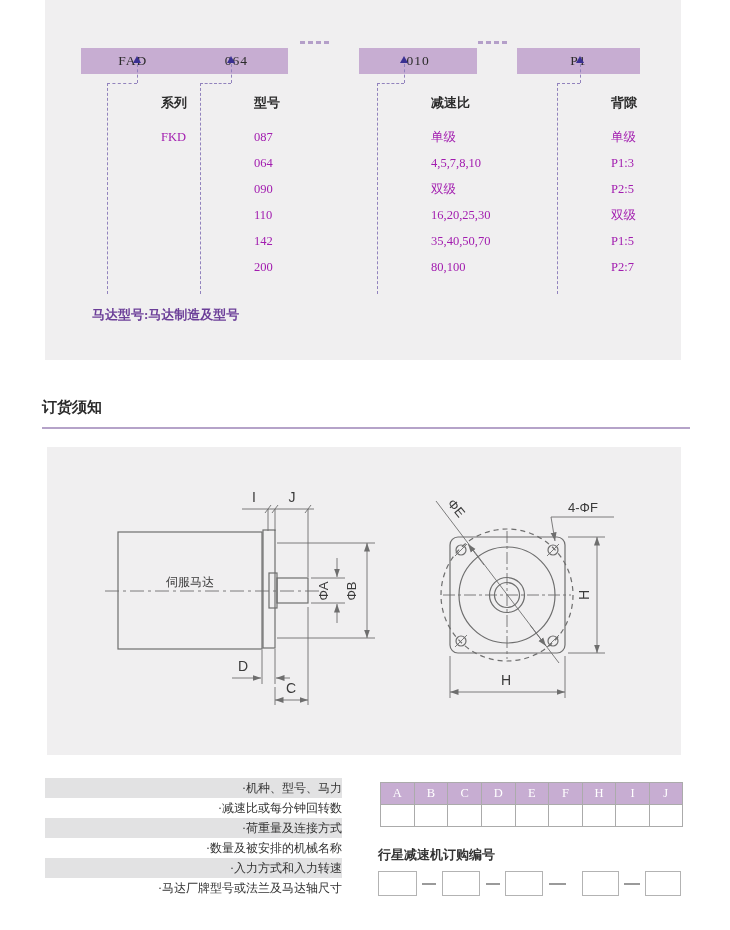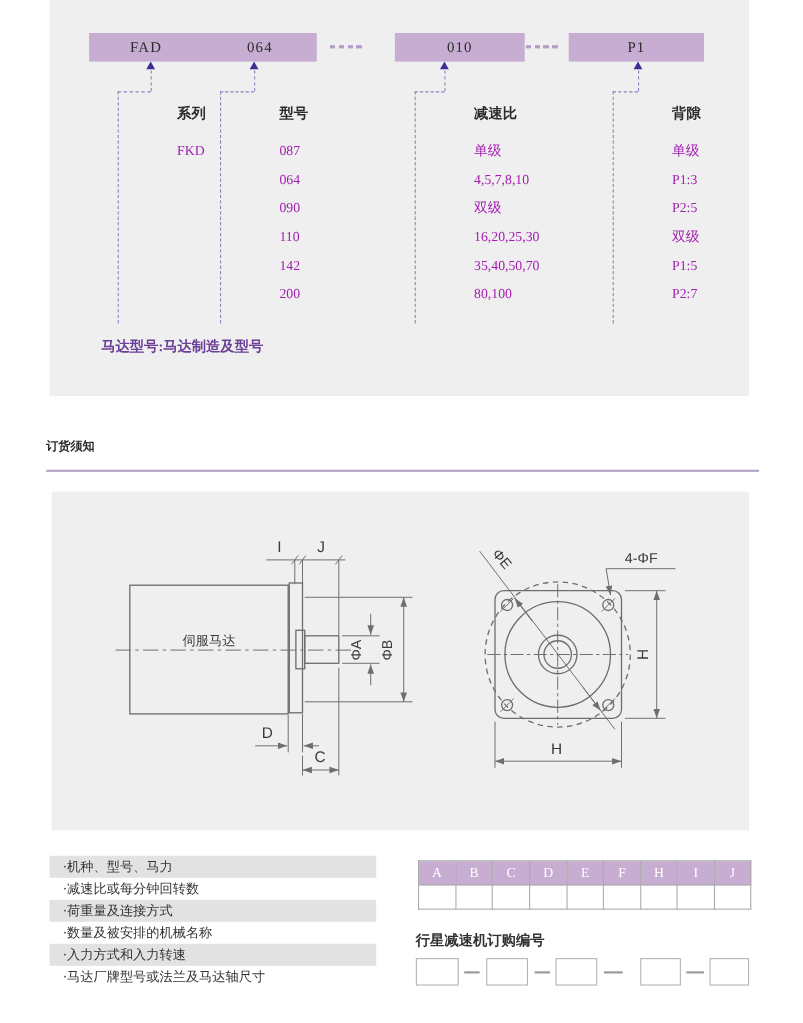--- a/index.html
+++ b/index.html
@@ -4,21 +4,21 @@
 <style>
   html,body{margin:0;padding:0;background:#fff;}
   #page{position:relative;width:730px;height:930px;background:#ffffff;overflow:hidden;
         font-family:"Liberation Serif","DejaVu Serif",serif;color:#2b2b2b;}
   .panel{position:absolute;background:#f0eff0;}
   #panel-top{left:45px;top:0;width:636px;height:360px;}
   #panel-drawing{left:47px;top:447px;width:634px;height:308px;}
 
   
   .pbox{position:absolute;height:26px;background:#c7add2;display:flex;align-items:center;justify-content:center;
-        font-size:13.5px;letter-spacing:1px;color:#2b2b2b;}
+        font-size:13.5px;letter-spacing:1px;color:#2b2b2b;margin-top:18px;}
   #box1{left:81px;top:30px;width:207px;}
   #box1 span{display:block;width:50%;text-align:center;}
   #box2{left:359px;top:30px;width:118px;}
   #box3{left:517px;top:30px;width:123px;}
   .codedash{position:absolute;top:41px;height:3px;width:30px;
         background:repeating-linear-gradient(90deg,#b49fc9 0 5px,transparent 5px 8px);}
   #cdash1{left:300px;} #cdash2{left:478px;}
 
   .uparrow{position:absolute;width:0;height:0;border-left:4px solid transparent;border-right:4px solid transparent;
         border-bottom:7px solid #3a3092;}
@@ -29,27 +29,27 @@
   .col{position:absolute;top:94px;width:120px;margin-left:48px;}
   .col-h{font-weight:bold;font-size:13px;height:30px;}
   .col-r{height:26px;line-height:26px;font-size:12.5px;color:#a21caf;}
 
   .note{position:absolute;top:306px;font-size:13px;color:#6b3e98;}
   #note-left{left:92px;font-weight:bold;}
   #note-right{left:277px;}
   #note-right .lbl{font-weight:bold;}
   #note-right .val{font-weight:normal;letter-spacing:.3px;}
 
-  #section-title{position:absolute;left:42px;top:398px;font-size:11px;font-weight:bold;
+  #section-title{position:absolute;left:42px;top:398px;font-size:15px;font-weight:bold;
         font-family:"Liberation Serif",serif;}
   #section-underline{position:absolute;left:42px;top:427px;width:648px;height:2px;background:#b5a3c9;}
 
   
   .oi-row{position:absolute;left:45px;width:297px;height:20px;line-height:20px;
-        font-size:12px;color:#333;padding-left:12px;box-sizing:border-box;}
+        font-size:12px;color:#333;padding-left:12px;box-sizing:border-box;text-align:right;}
   .oi-gray{background:#e2e2e3;}
 
   
   #aj-table{position:absolute;left:380px;top:782px;width:303px;border-collapse:collapse;}
   #aj-table td{border:1px solid #ababab;height:19px;text-align:center;font-size:12.5px;
         font-family:"Liberation Serif",serif;width:33px;}
   #aj-table tr.hd td{background:#c7add2;color:#ffffff;}
   #aj-table tr.bd td{background:#ffffff;}
 
   #order-title{position:absolute;left:378px;top:846px;font-size:13px;font-weight:bold;color:#333;}

